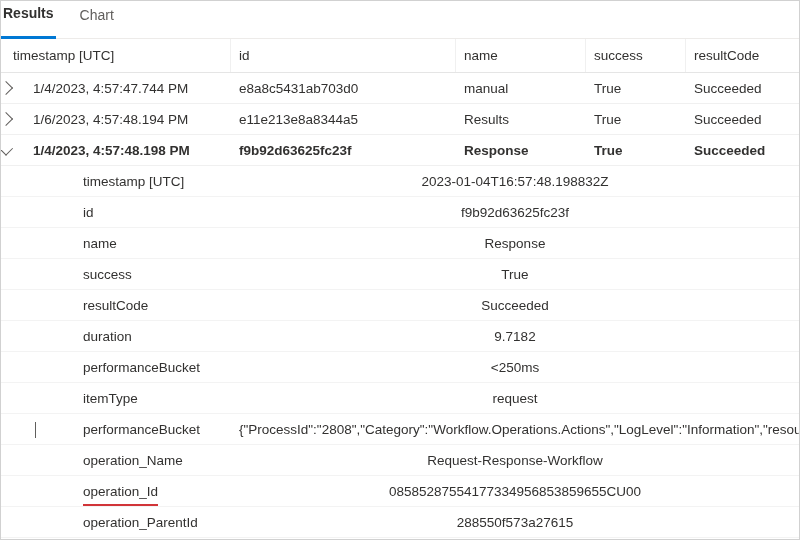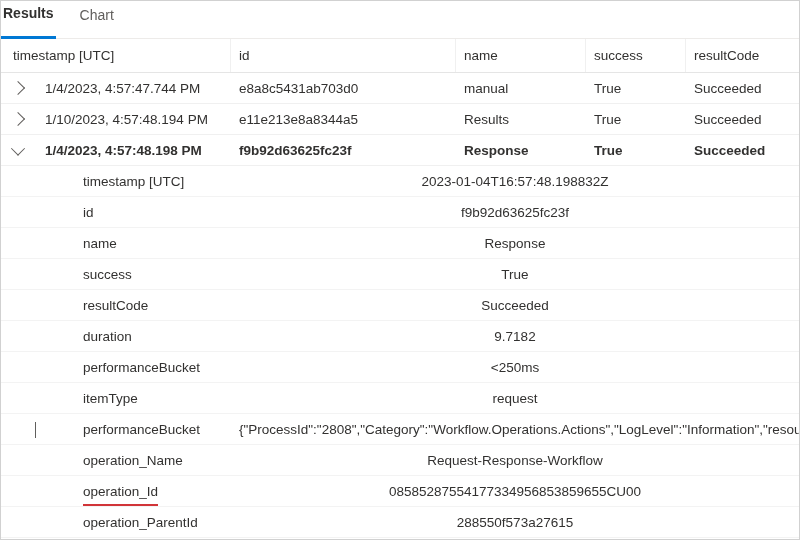--- a/index.html
+++ b/index.html
@@ -59,21 +59,20 @@
     height: 100%;
     display: flex; align-items: center;
   }
   .headerrow .hcell:first-child { padding-left: 12px; }
   .row .cell {
     padding: 6px 8px 6px 8px;
     overflow: hidden; white-space: nowrap; text-overflow: ellipsis;
   }
   .row .tsr {
     display: flex; align-items: center;
-    padding-left: 12px;
     gap: 14px;
     text-align: center;
   }
   .row.bold .cell, .row.bold .tsr { font-weight: 600; }
   .chev {
     width: 10px; height: 10px;
     border-right: 1.5px solid #605e5c;
     border-bottom: 1.5px solid #605e5c;
     transform: rotate(-45deg);
     cursor: pointer;
@@ -130,21 +129,21 @@
       </div>
       <div class="cell">e8a8c5431ab703d0</div>
       <div class="cell">manual</div>
       <div class="cell">True</div>
       <div class="cell">Succeeded</div>
     </div>
 
     <div class="row">
       <div class="tsr">
         <span class="chev"></span>
-        <span class="cell">1/10/2023, 4:57:48.194 PM</span>
+        <span class="cell">1/6/2023, 4:57:48.194 PM</span>
       </div>
       <div class="cell">e11e213e8a8344a5</div>
       <div class="cell">Results</div>
       <div class="cell">True</div>
       <div class="cell">Succeeded</div>
     </div>
 
     <div class="row bold">
       <div class="tsr">
         <span class="chev down"></span>

